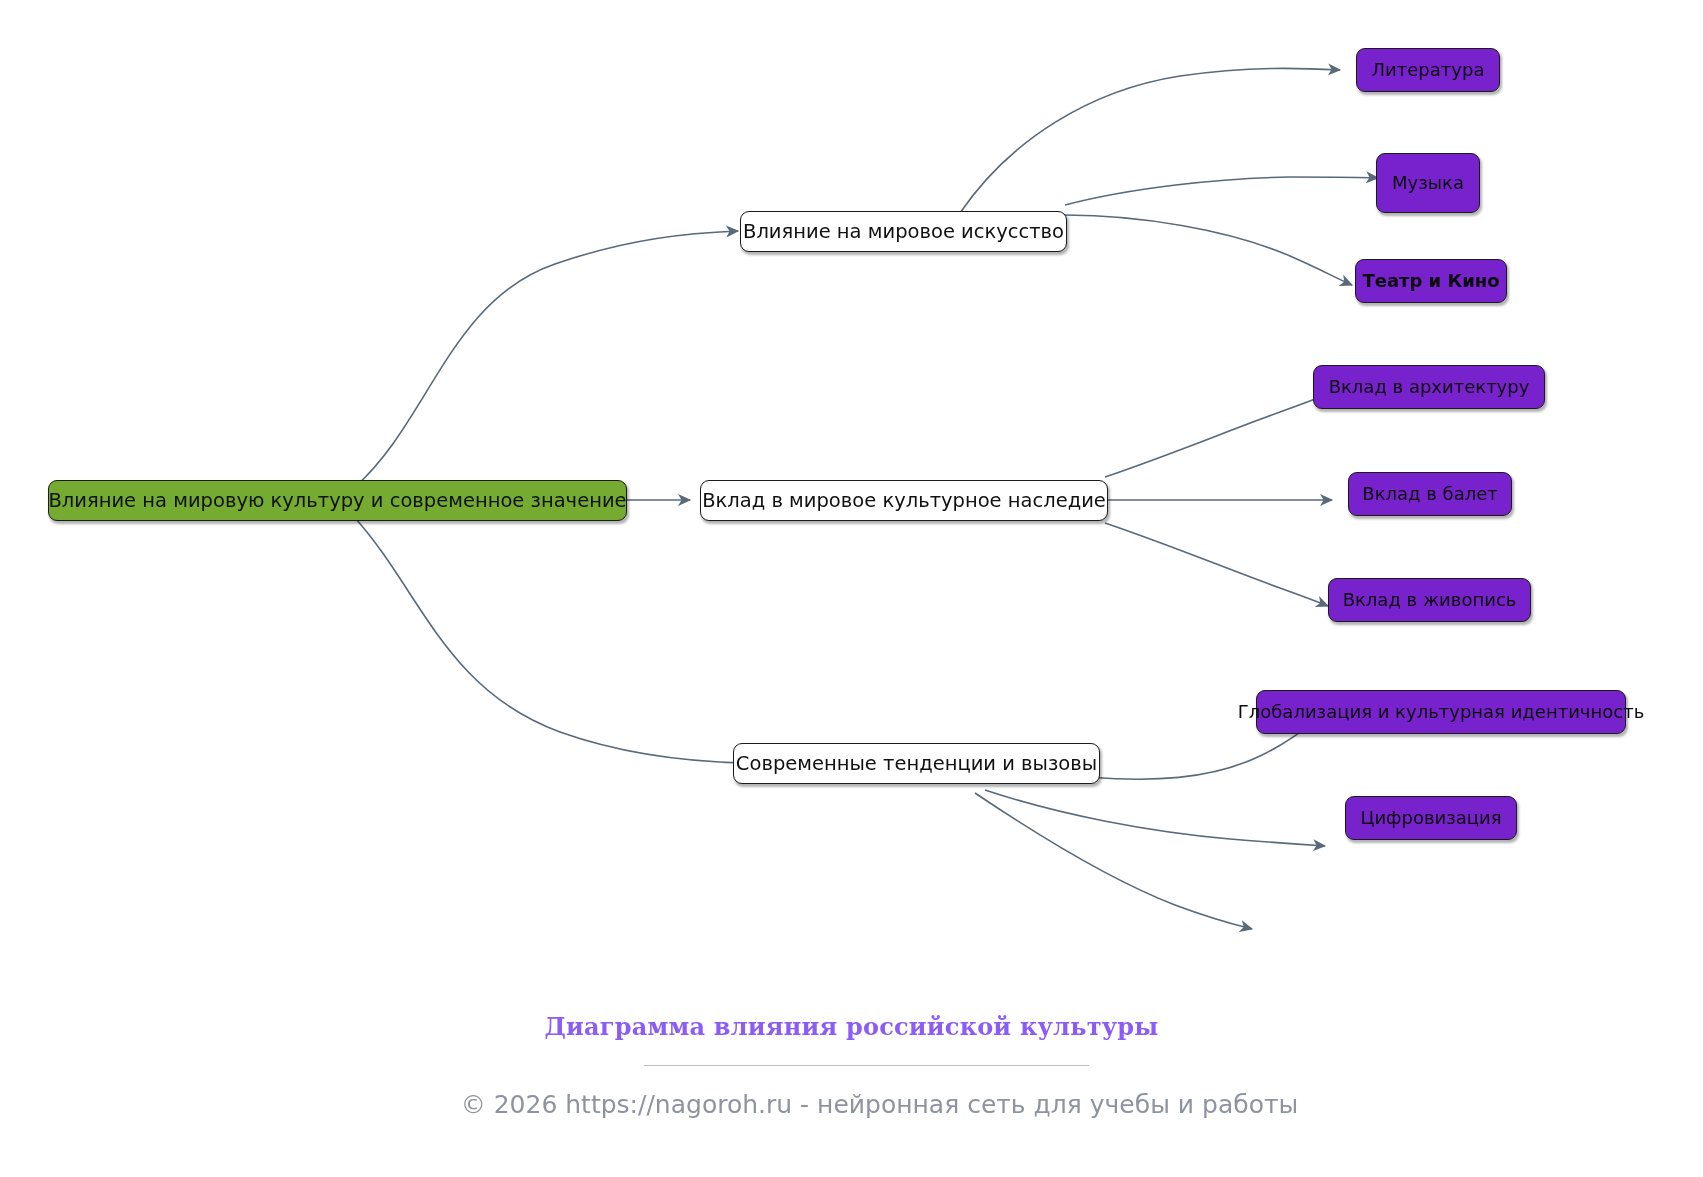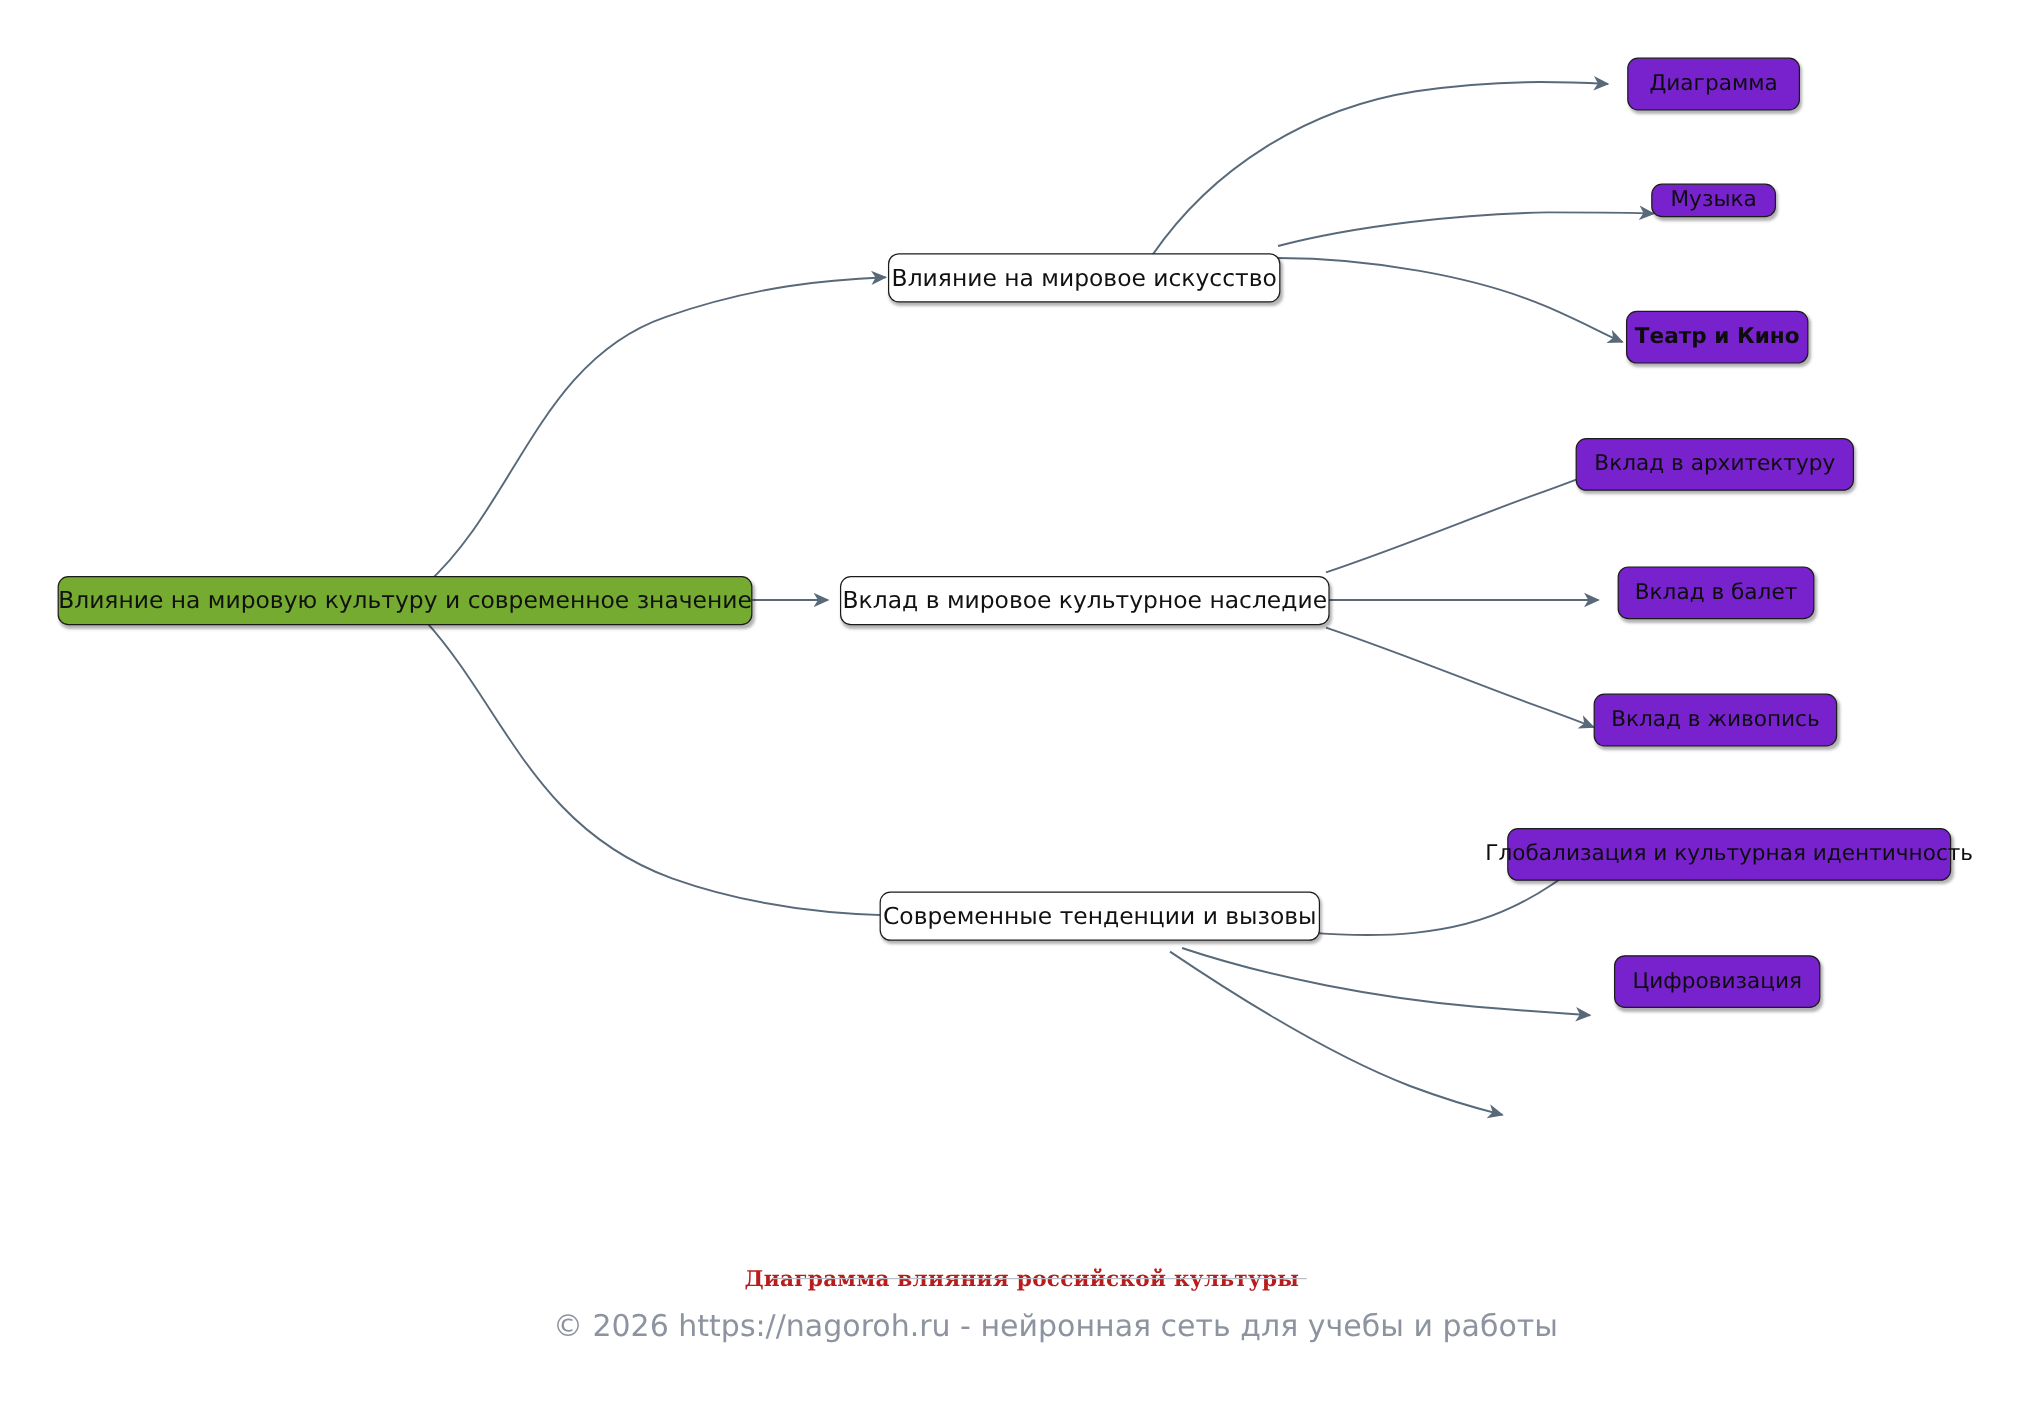--- a/index.html
+++ b/index.html
@@ -65,25 +65,25 @@
     padding: 0 14px;
     box-shadow: 1.5px 2.5px 2.5px rgba(0,0,0,0.30);
   }
   .footer {
     position: absolute;
     left: 0;
     width: 1703px;
     text-align: center;
   }
   .footer-title {
-    top: 1056px;
+    top: 1012px;
     font-family: "DejaVu Serif", serif;
     font-weight: bold;
-    font-size: 18px;
-    color: #b91c1c;
+    font-size: 24px;
+    color: #8b5cf6;
     letter-spacing: 0.2px;
   }
   .footer-rule {
     position: absolute;
     left: 644px;
     top: 1065px;
     width: 445px;
     height: 1px;
     background: #b9bec7;
   }
@@ -135,24 +135,24 @@
 
   <div class="node node-mid" style="left:700px; top:480px; width:408px; height:41px;">
     <span>Вклад в мировое культурное наследие</span>
   </div>
 
   <div class="node node-mid" style="left:733px; top:743px; width:367px; height:41px;">
     <span>Современные тенденции и вызовы</span>
   </div>
 
   <div class="node node-leaf" style="left:1356px; top:48px; width:144px; height:44px;">
-    <span>Диаграмма</span>
+    <span>Литература</span>
   </div>
 
-  <div class="node node-leaf" style="left:1376px; top:153px; width:104px; height:28px;">
+  <div class="node node-leaf" style="left:1376px; top:153px; width:104px; height:60px;">
     <span>Музыка</span>
   </div>
 
   <div class="node node-leaf" style="left:1355px; top:259px; width:152px; height:44px;font-weight:bold;">
     <span>Театр и Кино</span>
   </div>
 
   <div class="node node-leaf" style="left:1313px; top:365px; width:232px; height:44px;">
     <span>Вклад в архитектуру</span>
   </div>

